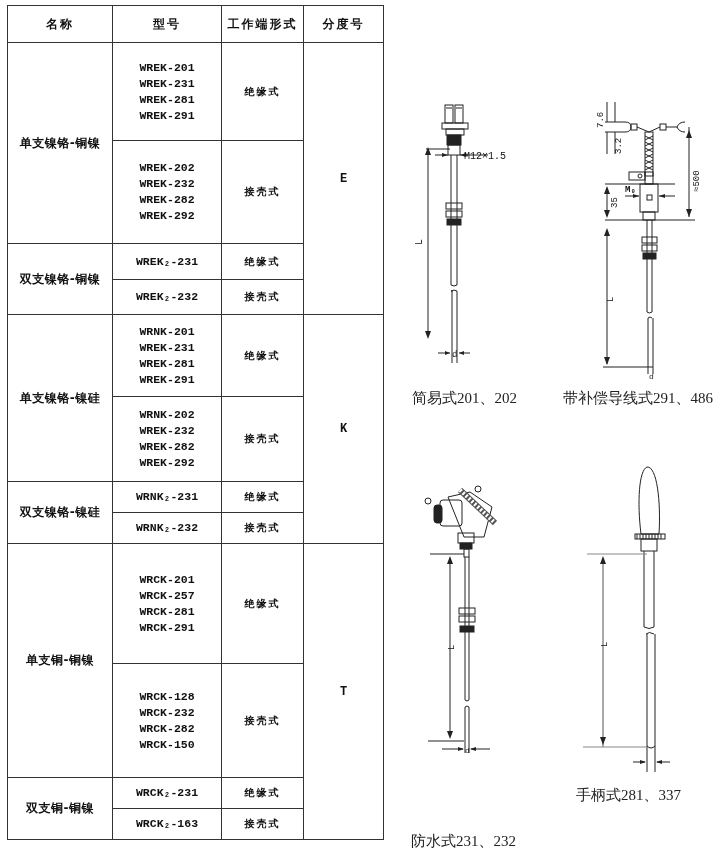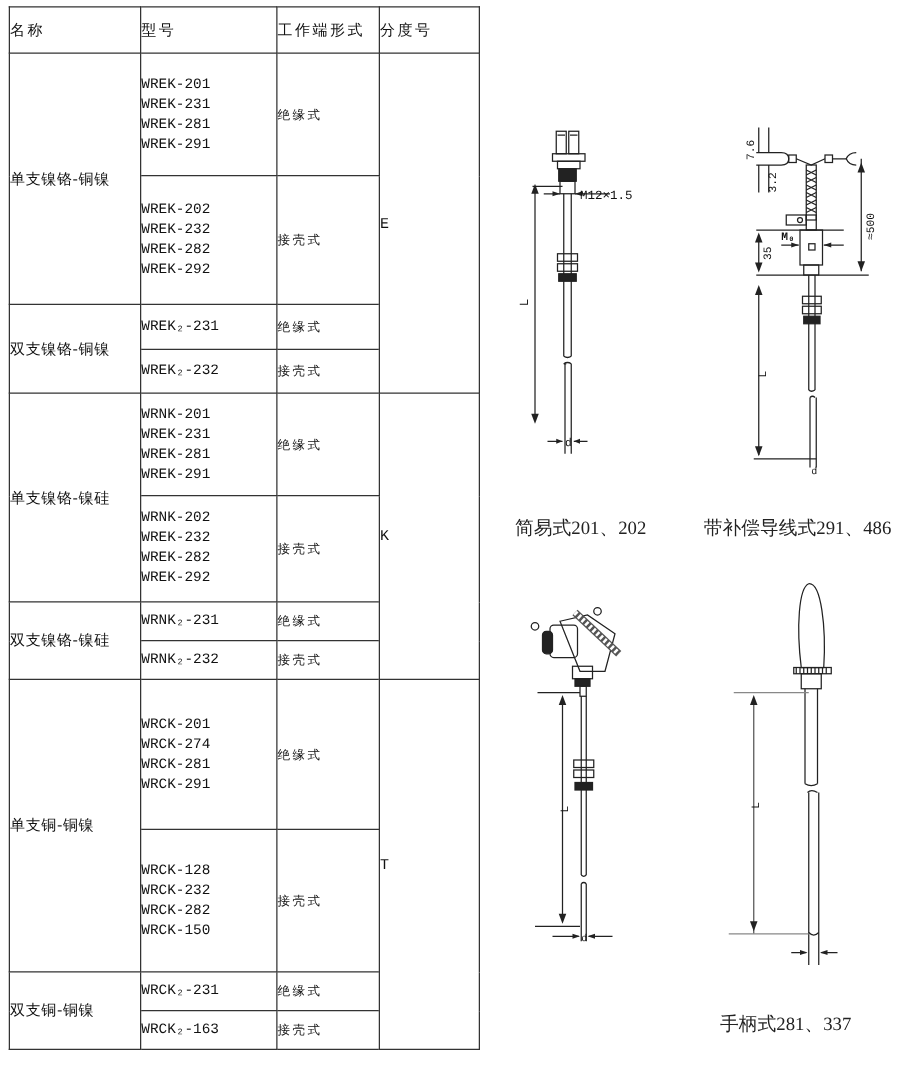--- a/index.html
+++ b/index.html
@@ -1,31 +1,31 @@
 <!DOCTYPE html>
 <html><head>
   <meta charset="utf-8">
   <style>
     html, body { margin: 0; padding: 0; background: #ffffff; }
     body { width: 728px; height: 856px; position: relative; overflow: hidden;
            font-family: "DejaVu Sans", "Liberation Sans", sans-serif; color: #111; }
     .spec-table { position: absolute; left: 7px; top: 5px; border-collapse: collapse;
                   table-layout: fixed; }
-    .spec-table td, .spec-table th { border: 1.5px solid #333; padding: 0; text-align: left;
-                  vertical-align: middle; font-weight: normal; }
+    .spec-table td, .spec-table th { border: 1.5px solid #333; padding: 0; text-align: center;
+                  vertical-align: middle; font-weight: bold; }
     .spec-table th { font-size: 12px; letter-spacing: 2px; height: 36px; }
     .name-cell { font-size: 12px; letter-spacing: 0.5px; }
     .model-cell { font-family: "Liberation Mono", "DejaVu Sans Mono", monospace; font-size: 11.5px;
                   line-height: 16px; margin-top: 40px; }
     .model-cell .line { display: block; }
     .type-cell { font-size: 10px; letter-spacing: 2px; }
     .grad-cell { font-family: "Liberation Mono", monospace; font-size: 12px; }
     .diagram { position: absolute; }
     .caption { position: absolute; font-family: "Liberation Serif", "DejaVu Serif", serif;
-               font-size: 15px; white-space: nowrap; color: #222; margin-top: 24px; }
+               font-size: 15px; white-space: nowrap; color: #222; }
     svg text { font-family: "Liberation Mono", monospace; }
   </style>
 </head>
 <body>
 
 <table class="spec-table">
   <colgroup>
     <col style="width:105px">
       <col style="width:109px">
       <col style="width:82px">
@@ -98,21 +98,21 @@
     </tr>
     <tr style="height:31px">
       <td class="model-cell">WRNK₂-232</td>
       <td class="type-cell">接壳式</td>
     </tr>
 
     <tr style="height:120px">
       <td rowspan="2" class="name-cell">单支铜-铜镍</td>
       <td class="model-cell">
         <span class="line">WRCK-201</span>
-        <span class="line">WRCK-274</span>
+        <span class="line">WRCK-257</span>
         <span class="line">WRCK-281</span>
         <span class="line">WRCK-291</span>
       </td>
       <td class="type-cell">绝缘式</td>
       <td rowspan="4" class="grad-cell">T</td>
     </tr>
     <tr style="height:114px">
       <td class="model-cell">
         <span class="line">WRCK-128</span>
         <span class="line">WRCK-232</span>

